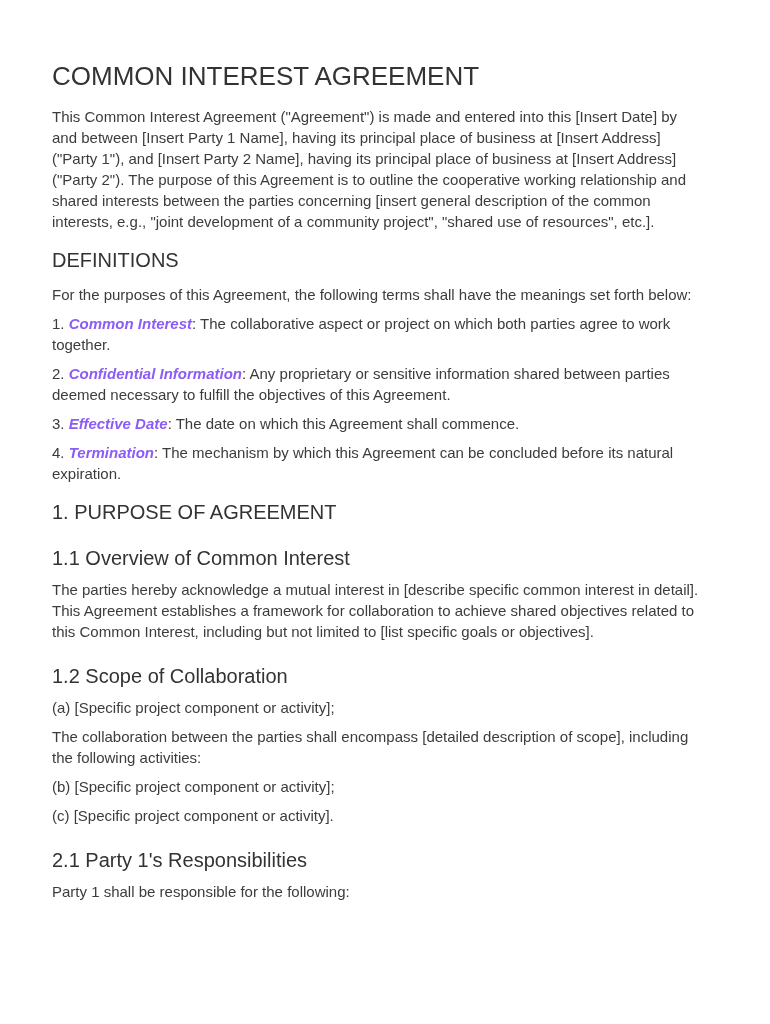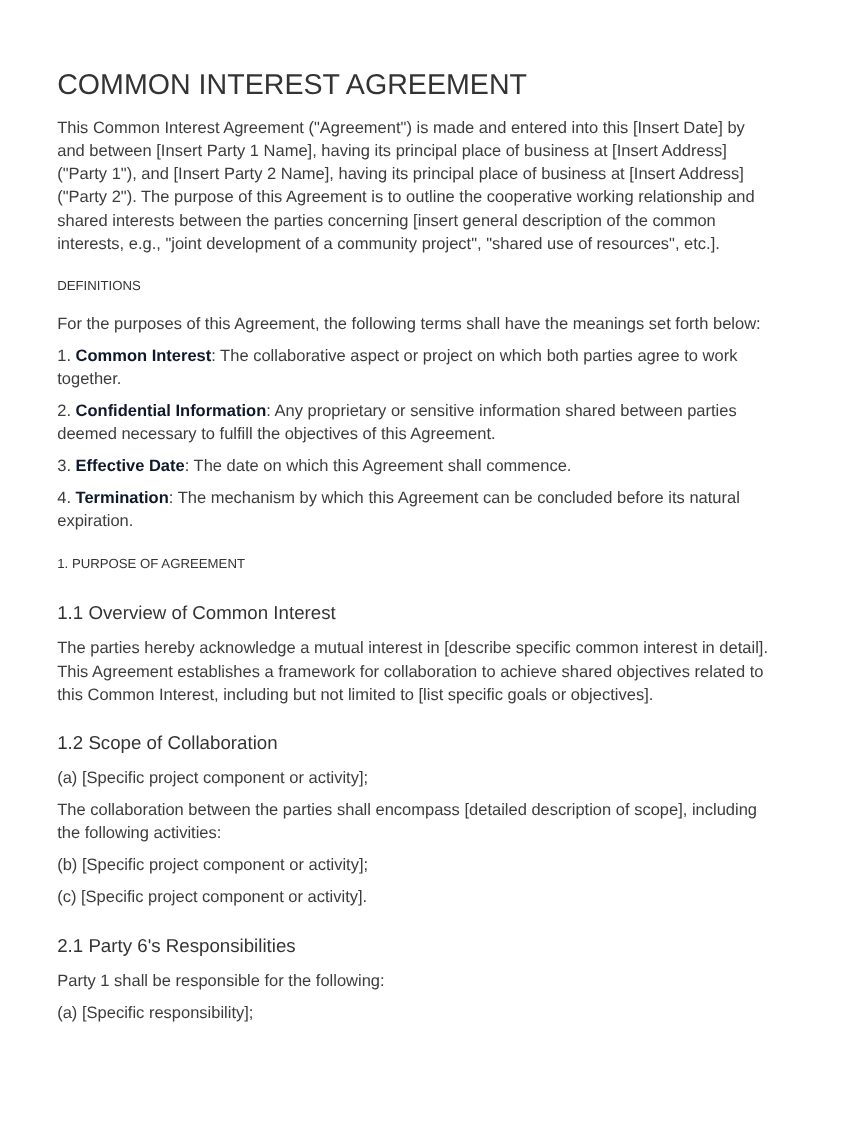--- a/index.html
+++ b/index.html
@@ -23,35 +23,36 @@
   h1, h2, h3 {
     color: #333333;
     font-weight: normal;
   }
   h1 {
     font-size: 26px;
     line-height: 30px;
     margin: 0 0 15px 0;
   }
   h2 {
-    font-size: 12px;
+    font-size: 20px;
     line-height: 24px;
     margin: 16px 0 12px 0;
   }
   h3 {
-    font-size: 17px;
+    font-size: 20px;
     line-height: 22px;
     margin: 23px 0 10px 0;
   }
   p {
     margin: 0 0 8px 0;
   }
   p .term {
     font-weight: bold;
-    color: #0f172a;
+    color: #8b5cf6;
+    font-style: italic;
   }
 </style>
 </head>
 <body>
 
 <div class="page">
 
   <h1>COMMON INTEREST AGREEMENT</h1>
 
   <p>This Common Interest Agreement ("Agreement") is made and entered into this [Insert Date] by and between [Insert Party 1 Name], having its principal place of business at [Insert Address] ("Party 1"), and [Insert Party 2 Name], having its principal place of business at [Insert Address] ("Party 2"). The purpose of this Agreement is to outline the cooperative working relationship and shared interests between the parties concerning [insert general description of the common interests, e.g., "joint development of a community project", "shared use of resources", etc.].</p>
@@ -74,18 +75,17 @@
   <p>The parties hereby acknowledge a mutual interest in [describe specific common interest in detail]. This Agreement establishes a framework for collaboration to achieve shared objectives related to this Common Interest, including but not limited to [list specific goals or objectives].</p>
 
   <h3>1.2 Scope of Collaboration</h3>
   <p>(a) [Specific project component or activity];</p>
 
   <p>The collaboration between the parties shall encompass [detailed description of scope], including the following activities:</p>
   <p>(b) [Specific project component or activity];</p>
   <p>(c) [Specific project component or activity].</p>
 
 
-  <h3>2.1 Party 6's Responsibilities</h3>
+  <h3>2.1 Party 1's Responsibilities</h3>
   <p>Party 1 shall be responsible for the following:</p>
 
-  <p>(a) [Specific responsibility];</p>
 
 </div>
 
 </body></html>

